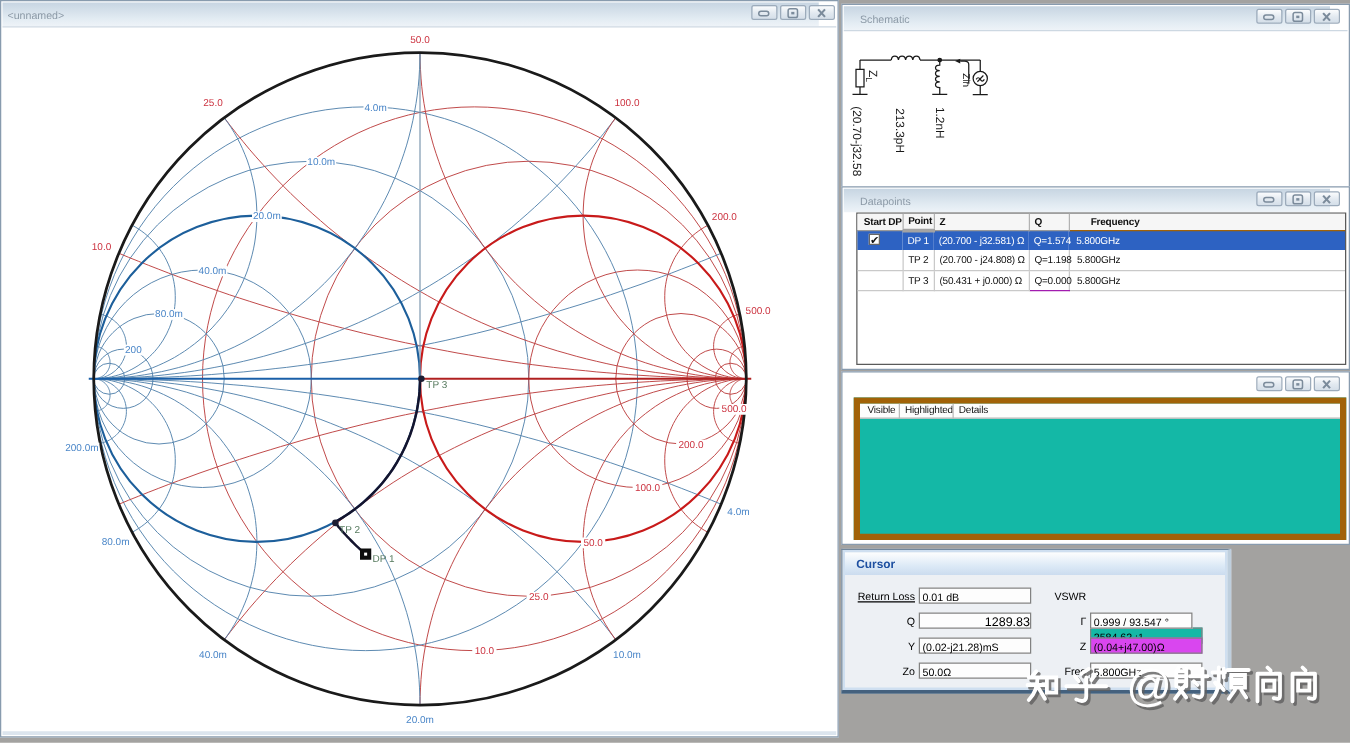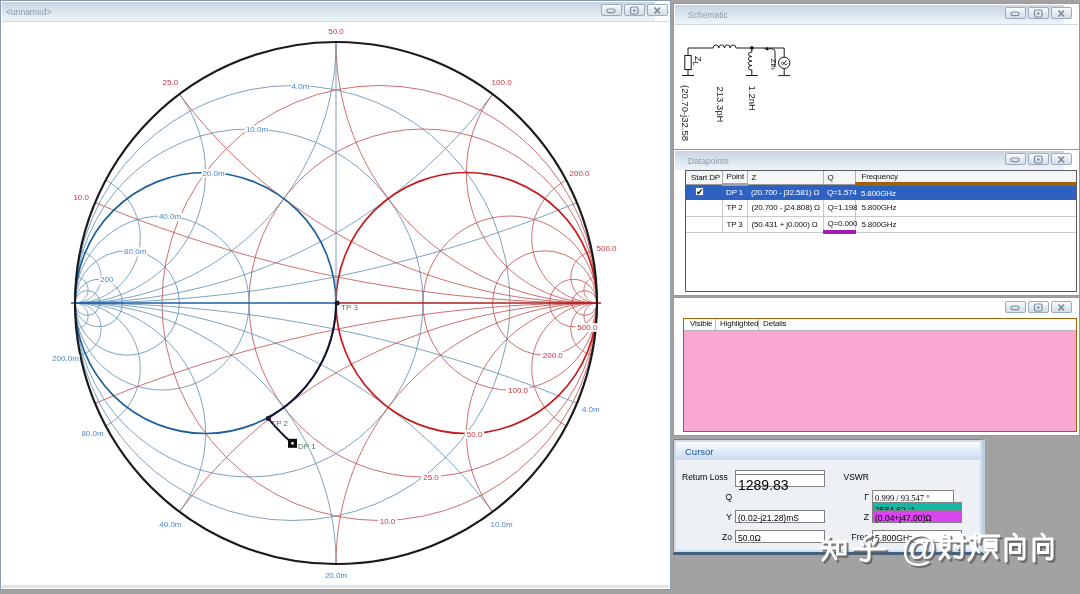--- a/index.html
+++ b/index.html
@@ -186,84 +186,84 @@
     <div style="position:absolute; left:10px; top:0px; right:1px; bottom:2px; border:1px solid #5a5a5a; background:#fff;">
       <table style="border-collapse:collapse; width:100%; table-layout:fixed; font-size:8px; letter-spacing:-0.15px; font-family:'Liberation Sans',sans-serif; white-space:nowrap;">
         <colgroup>
             <col style="width:36px">
             <col style="width:25px">
             <col style="width:76px">
             <col style="width:32px">
             <col>
           </colgroup>
         <tbody>
-            <tr style="height:13px; background:#f6f6f6; color:#111;">
+            <tr style="height:13px; background:#f6f6f6; color:#111;font-weight:bold;">
           <td style="border-right:1px solid #b2b2b2; border-bottom:1px solid #999; padding-left:5px;">Start DP</td>
           <td style="border-right:1px solid #b2b2b2; border-bottom:3px solid #a3a3a3; padding-left:4px;">Point</td>
           <td style="border-right:1px solid #b2b2b2; border-bottom:1px solid #999; padding-left:4px;">Z</td>
           <td style="border-right:1px solid #b2b2b2; border-bottom:1px solid #999; padding-left:4px;">Q</td>
-          <td style="border-bottom:4px solid #a16207; padding-left:6px;">Frequency</td>
+          <td style="border-bottom:1px solid #a16207; padding-left:17px;">Frequency</td>
         </tr>
         <tr style="height:16px; background:#2d62c2; color:#fff;">
           <td><span style="display:inline-block; margin-left:9px; width:9px; height:9px; background:#fff; border:1px solid #666; line-height:9px; font-size:9px; color:#111; text-align:center;">✔</span></td>
           <td style="padding-left:4px;">DP 1</td>
           <td style="padding-left:4px;margin-top:12px;">(20.700 - j32.581) Ω</td>
           <td style="padding-left:4px;">Q=1.574</td>
           <td style="padding-left:6px;">5.800GHz</td>
         </tr>
         <tr style="height:16px; color:#111;">
           <td style="border-right:1px solid #c9c9c9; border-bottom:1px solid #c9c9c9;"></td>
           <td style="border-right:1px solid #c9c9c9; border-bottom:1px solid #c9c9c9; padding-left:4px;">TP 2</td>
           <td style="border-right:1px solid #c9c9c9; border-bottom:1px solid #c9c9c9; padding-left:4px;">(20.700 - j24.808) Ω</td>
           <td style="border-right:1px solid #c9c9c9; border-bottom:1px solid #c9c9c9; padding-left:4px;">Q=1.198</td>
           <td style="border-bottom:1px solid #c9c9c9; padding-left:6px;">5.800GHz</td>
         </tr>
         <tr style="height:16px; color:#111;">
           <td style="border-right:1px solid #c9c9c9; border-bottom:1px solid #c9c9c9;"></td>
           <td style="border-right:1px solid #c9c9c9; border-bottom:1px solid #c9c9c9; padding-left:4px;">TP 3</td>
           <td style="border-right:1px solid #c9c9c9; border-bottom:1px solid #c9c9c9; padding-left:4px;margin-left:32px;">(50.431 + j0.000) Ω</td>
-          <td style="border-right:1px solid #c9c9c9; border-bottom:4px solid #a21caf; padding-left:4px;">Q=0.000</td>
+          <td style="border-right:1px solid #c9c9c9; border-bottom:1px solid #a21caf; padding-left:4px;">Q=0.000</td>
           <td style="border-bottom:1px solid #c9c9c9; padding-left:6px;">5.800GHz</td>
         </tr>
       </tbody>
         </table>
     </div>
   </div>
 </div>
 
 <div class="win" style="left:673px; top:297px; width:407px; height:139px;">
   <div class="cbtns" style="right:7px;"><span class="cb"><svg width="19" height="11">
           <rect x="5" y="4" width="8" height="3.6" rx="1.8" fill="none" stroke="#7b8b9b" stroke-width="1.2"></rect>
         </svg></span><span class="cb"><svg width="19" height="11">
           <rect x="5.5" y="2" width="7.5" height="7" rx="1.5" fill="none" stroke="#7b8b9b" stroke-width="1.2"></rect>
           <rect x="8" y="4.5" width="2.5" height="2" fill="#7b8b9b"></rect>
         </svg></span><span class="cb"><svg width="19" height="11">
           <path d="M6.5,2.5 L12,8.5 M12,2.5 L6.5,8.5" stroke="#7b8b9b" stroke-width="1.7"></path>
         </svg></span></div>
   <div class="client" style="top:20px;">
-    <div style="position:absolute; left:8px; top:0px; right:1px; bottom:2px; border:1px solid #a16207; background:#f9a8d4; font-size:8px; letter-spacing:-0.15px;">
+    <div style="position:absolute; left:8px; top:0px; right:1px; bottom:2px; border:5px solid #a16207; background:#14b8a6; font-size:8px; letter-spacing:-0.15px;">
       <div style="height:12px; color:#111; border-bottom:1px solid #b5b5b5; background:#fdfdfd; white-space:nowrap;">
         <span style="display:inline-block; padding-left:6px; width:31px;">Visible</span><span style="display:inline-block; border-left:1px solid #bbb; padding-left:4px; width:43px; height:12px;">Highlighted</span><span style="display:inline-block; border-left:1px solid #bbb; padding-left:4px; height:12px;">Details</span>
       </div>
     </div>
   </div>
 </div>
 
 <div class="win" style="left:673px; top:439px; width:312px; height:116px; border:1px solid #72879c; border-right:3px solid #bfcfdd; border-bottom:3px solid #44617e; background:#edf0f4; box-shadow:inset 0 0 0 2px #cfdff0;">
   <div style="position:absolute; left:2px; right:2px; top:2px; height:18px;
-    background:linear-gradient(#fdfefe,#dce9f6 60%,#cbdcef); color:#1d4fa0; font-weight:normal;
+    background:linear-gradient(#fdfefe,#dce9f6 60%,#cbdcef); color:#1d4fa0; font-weight:bold;
     font-size:9.5px; padding-top:4px; padding-left:9px;">Cursor</div>
-  <div style="position:absolute; left:8px; top:32px; width:50px; text-align:left; font-size:8.5px; color:#000;">Return Loss</div>
+  <div style="position:absolute; left:8px; top:32px; width:50px; text-align:right; font-size:8.5px; color:#000;text-decoration:underline;">Return Loss</div>
     <div style="position:absolute; left:61px; top:30px; width:90px; height:13px; border:1px solid #828282; background:#fdfdfd; font-size:8.5px; color:#000; padding:2px 0 0 2px;">0.01 dB</div>
     <div style="position:absolute; left:145px; top:32px; width:50px; text-align:right; font-size:8.5px; color:#000;">VSWR</div>
     <div style="position:absolute; left:198px; top:30px; width:90px; height:13px; border:1px solid #828282; background:#14b8a6; font-size:8.5px; color:#000; padding:2px 0 0 2px;margin-top:32px;">2584.62 :1</div>
     <div style="position:absolute; left:8px; top:52px; width:50px; text-align:right; font-size:8.5px; color:#000;">Q</div>
-    <div style="position:absolute; left:61px; top:34px; width:90px; height:13px; border:1px solid #828282; background:#fdfdfd; font-size:14px; color:#000; padding:2px 0 0 2px;">1289.83</div>
+    <div style="position:absolute; left:61px; top:50px; width:90px; height:13px; border:1px solid #828282; background:#fdfdfd; font-size:10px; color:#000; padding:2px 0 0 2px;text-align:right;">1289.83</div>
     <div style="position:absolute; left:145px; top:52px; width:50px; text-align:right; font-size:8.5px; color:#000;">Γ</div>
-    <div style="position:absolute; left:198px; top:50px; width:82px; height:13px; border:1px solid #828282; background:#fdfdfd; font-size:8.5px; color:#000; padding:2px 0 0 2px;font-family:Liberation Serif, serif;">0.999 / 93.547 °</div>
+    <div style="position:absolute; left:198px; top:50px; width:82px; height:13px; border:1px solid #828282; background:#fdfdfd; font-size:8.5px; color:#000; padding:2px 0 0 2px;">0.999 / 93.547 °</div>
     <div style="position:absolute; left:8px; top:72px; width:50px; text-align:right; font-size:8.5px; color:#000;">Y</div>
     <div style="position:absolute; left:61px; top:70px; width:90px; height:13px; border:1px solid #828282; background:#fdfdfd; font-size:8.5px; color:#000; padding:2px 0 0 2px;">(0.02-j21.28)mS</div>
     <div style="position:absolute; left:145px; top:72px; width:50px; text-align:right; font-size:8.5px; color:#000;">Z</div>
     <div style="position:absolute; left:198px; top:70px; width:90px; height:13px; border:1px solid #828282; background:#d946ef; font-size:8.5px; color:#000; padding:2px 0 0 2px;">(0.04+j47.00)Ω</div>
     <div style="position:absolute; left:8px; top:92px; width:50px; text-align:right; font-size:8.5px; color:#000;">Zo</div>
     <div style="position:absolute; left:61px; top:90px; width:90px; height:13px; border:1px solid #828282; background:#fdfdfd; font-size:8.5px; color:#000; padding:2px 0 0 2px;">50.0Ω</div>
     <div style="position:absolute; left:145px; top:92px; width:50px; text-align:right; font-size:8.5px; color:#000;">Freq</div>
     <div style="position:absolute; left:198px; top:90px; width:90px; height:13px; border:1px solid #828282; background:#fdfdfd; font-size:8.5px; color:#000; padding:2px 0 0 2px;">5.800GHz</div>
 </div>
 <svg style="position:absolute; left:0; top:0; z-index:50;" width="1080" height="594" font-family="Liberation Sans, sans-serif">

